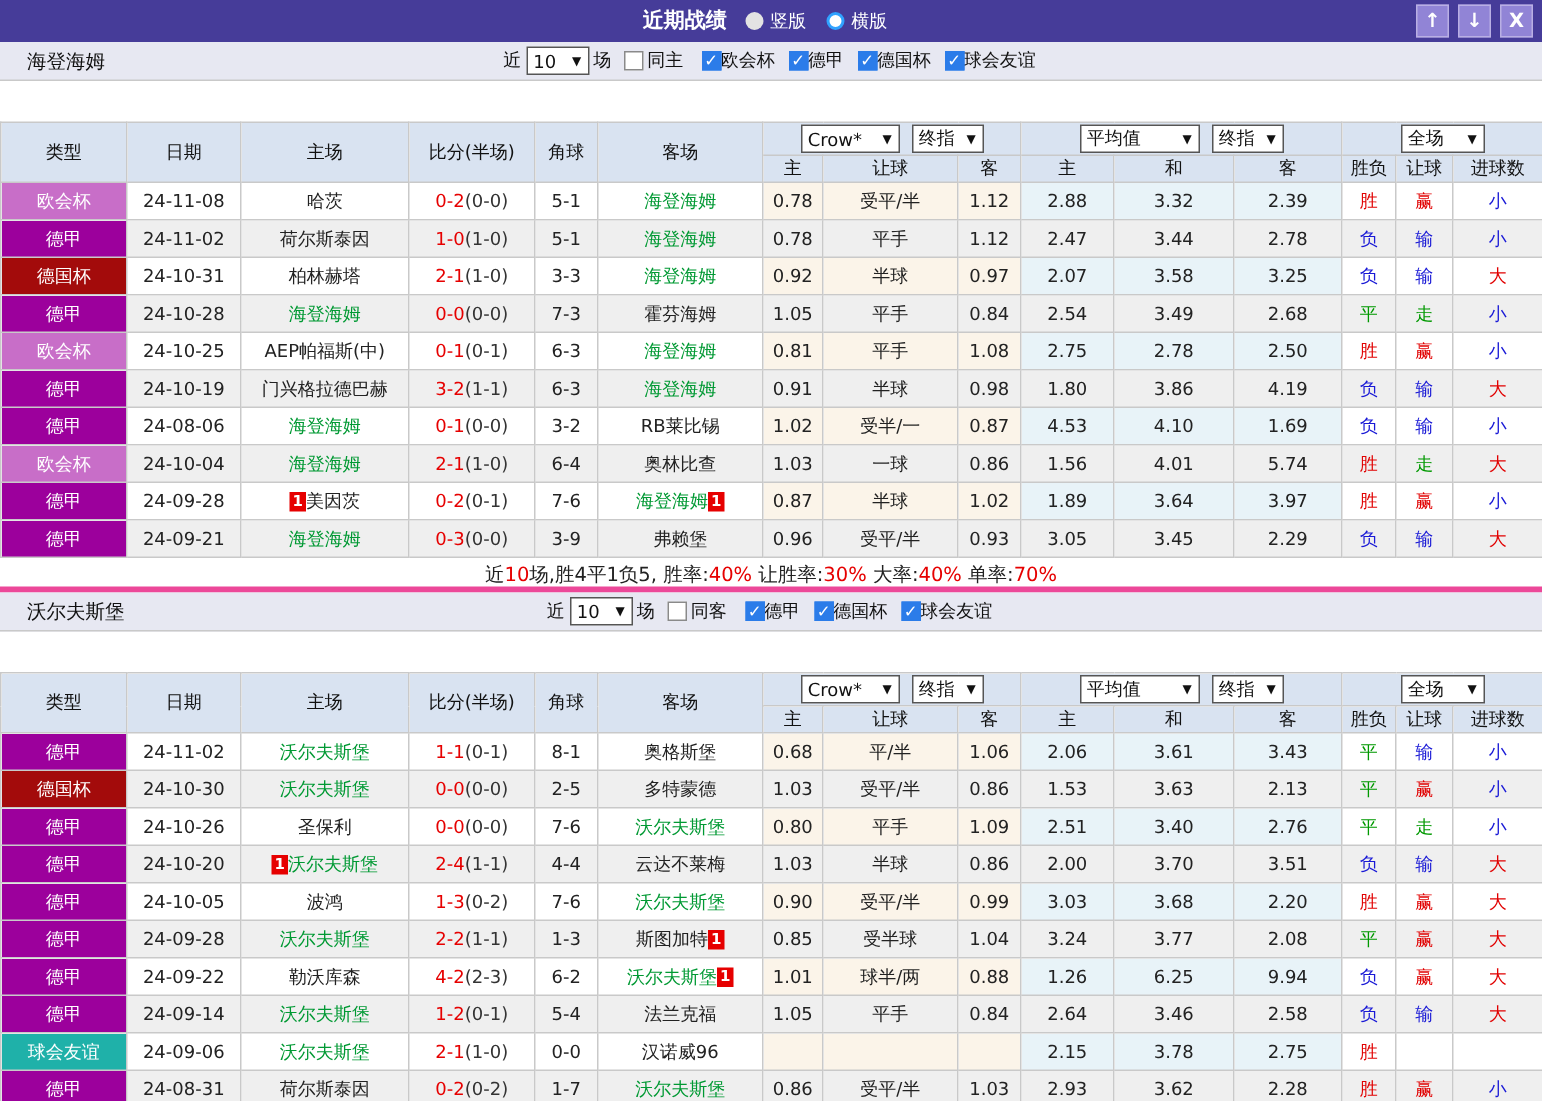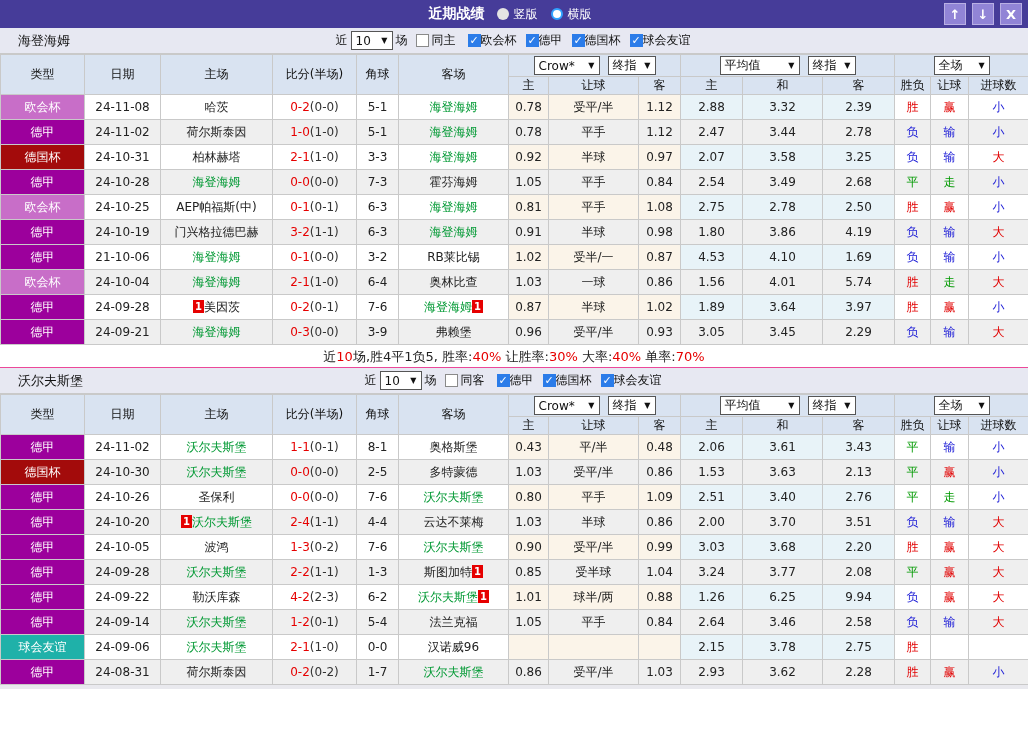--- a/index.html
+++ b/index.html
@@ -49,21 +49,21 @@
   .cb.checked { background:#2b7ce9; border-color:#2b7ce9; }
   .cb.checked::after {
     content:"\2713"; position:absolute; left:1px; top:-1px;
     color:#fff; font-size:11px; font-weight:bold; line-height:13px;
   }
   .cb-label { margin-right:2px; }
   .league-group { display:inline-flex; align-items:center; }
   .league-group .cb { margin-left:7px; margin-right:0; }
 
   
-  table { border-collapse:collapse; table-layout:fixed; width:1028px; font-size:12px; color:#222; }
+  table { border-collapse:collapse; table-layout:fixed; width:1028px; font-size:12px; color:#222;margin-top:27px; }
   th, td {
     border:1px solid #c9c9c9; text-align:center; padding:0;
     overflow:hidden; white-space:nowrap;
   }
   thead th { background:#d9e3f1; font-weight:normal; color:#111; }
   .ddrow th { height:22px; }
   .subrow th { height:17px; }
   .ddgroup { display:flex; align-items:center; justify-content:center; gap:8px; }
   tbody td { height:25px; background:#fff; }
   tbody tr.alt td { background:#efefef; }
@@ -74,21 +74,21 @@
   .ft { color:#e60000; }
   .ht { color:#333; }
   .badge {
     display:inline-block; background:#e60000; color:#fff; font-size:10px;
     font-weight:bold; width:11px; line-height:13px; vertical-align:1px;
   }
 
   
   .summary {
     height:23px; line-height:23px; text-align:center; font-size:13px;
-    background:#fff; border-bottom:1px solid #ec4899; color:#222;
+    background:#fff; border-bottom:4px solid #ec4899; color:#222;
   }
   .summary .red { color:#e60000; }
   .bottom-strip { height:4px; background:#e9e9ee; }
 </style>
 </head>
 <body>
 
 <div class="app">
 
   <div class="titlebar">
@@ -305,21 +305,21 @@
       <td class="cream">0.98</td>
       <td class="bluecol">1.80</td>
       <td class="bluecol">3.86</td>
       <td class="bluecol">4.19</td>
       <td style="color:#1a1ad6">负</td>
       <td style="color:#1a1ad6">输</td>
       <td style="color:#e10000">大</td>
     </tr>
         <tr class="">
       <td class="type" style="background:#9c009c">德甲</td>
-      <td>21-10-06</td>
+      <td>24-08-06</td>
       <td><span class="self">海登海姆</span></td>
       <td><span class="ft">0-1</span><span class="ht">(0-0)</span></td>
       <td>3-2</td>
       <td><span class="">RB莱比锡</span></td>
       <td class="cream">1.02</td>
       <td class="cream">受半/一</td>
       <td class="cream">0.87</td>
       <td class="bluecol">4.53</td>
       <td class="bluecol">4.10</td>
       <td class="bluecol">1.69</td>
@@ -476,23 +476,23 @@
       </tr>
     </thead>
     <tbody>
         <tr class="">
       <td class="type" style="background:#9c009c">德甲</td>
       <td>24-11-02</td>
       <td><span class="self">沃尔夫斯堡</span></td>
       <td><span class="ft">1-1</span><span class="ht">(0-1)</span></td>
       <td>8-1</td>
       <td><span class="">奥格斯堡</span></td>
-      <td class="cream">0.43</td>
+      <td class="cream">0.68</td>
       <td class="cream">平/半</td>
-      <td class="cream">0.48</td>
+      <td class="cream">1.06</td>
       <td class="bluecol">2.06</td>
       <td class="bluecol">3.61</td>
       <td class="bluecol">3.43</td>
       <td style="color:#009900">平</td>
       <td style="color:#1a1ad6">输</td>
       <td style="color:#1a1ad6">小</td>
     </tr>
         <tr class="alt">
       <td class="type" style="background:#a30b0b">德国杯</td>
       <td>24-10-30</td>

